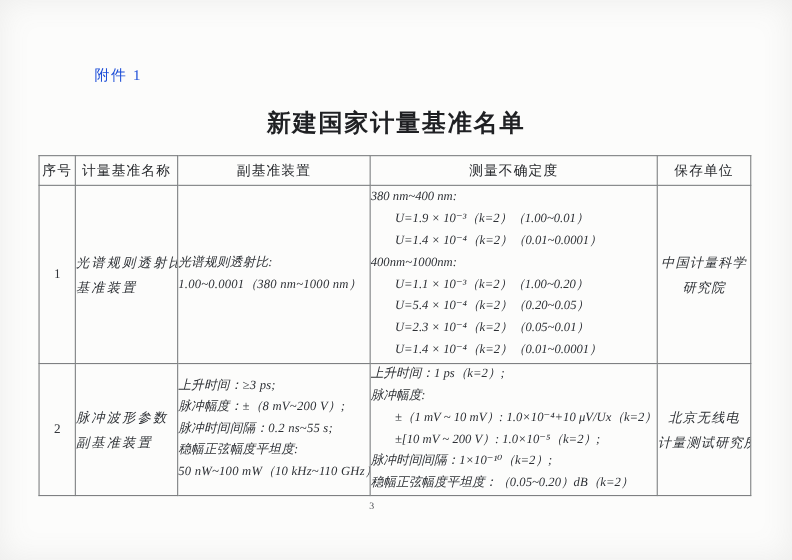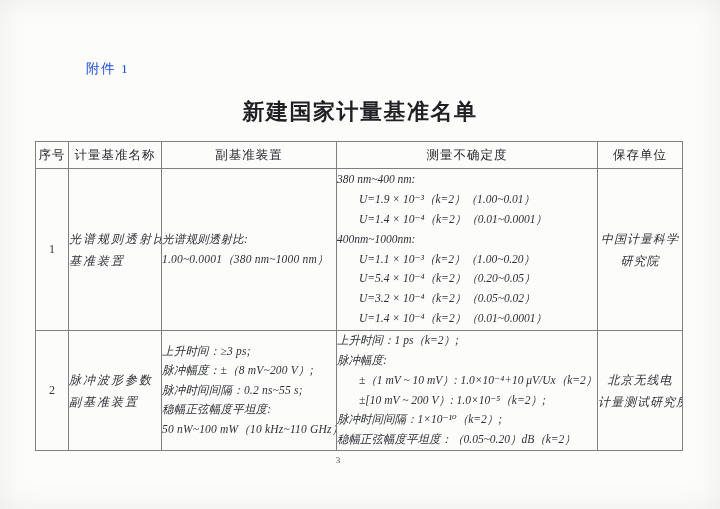--- a/index.html
+++ b/index.html
@@ -152,21 +152,21 @@
         <div class="ln">光谱规则透射比:</div>
         <div class="ln">1.00~0.0001（380 nm~1000 nm）</div>
       </td>
       <td class="cell-uncertainty">
         <div class="ln">380 nm~400 nm:</div>
         <div class="ln indent">U=1.9 × 10⁻³（k=2）（1.00~0.01）</div>
         <div class="ln indent">U=1.4 × 10⁻⁴（k=2）（0.01~0.0001）</div>
         <div class="ln">400nm~1000nm:</div>
         <div class="ln indent">U=1.1 × 10⁻³（k=2）（1.00~0.20）</div>
         <div class="ln indent">U=5.4 × 10⁻⁴（k=2）（0.20~0.05）</div>
-        <div class="ln indent">U=3.2 × 10⁻⁴（k=2）（0.05~0.02）</div>
+        <div class="ln indent">U=2.3 × 10⁻⁴（k=2）（0.05~0.01）</div>
         <div class="ln indent">U=1.4 × 10⁻⁴（k=2）（0.01~0.0001）</div>
       </td>
       <td class="cell-unit">
         <div class="ln">中国计量科学</div>
         <div class="ln">研究院</div>
       </td>
     </tr>
     <tr class="row-2">
       <td class="cell-index">2</td>
       <td class="cell-name">

